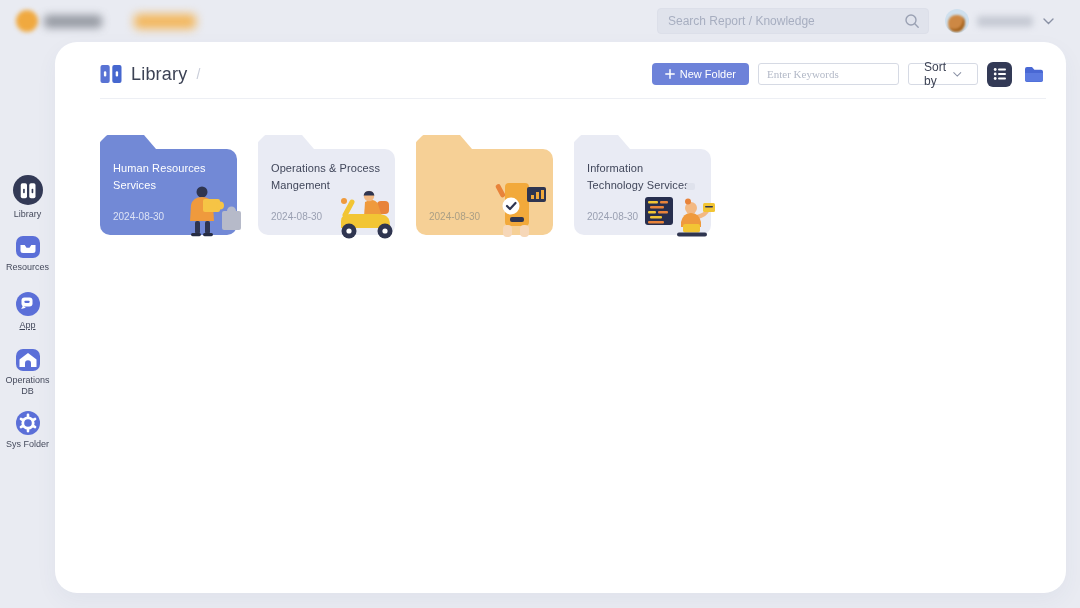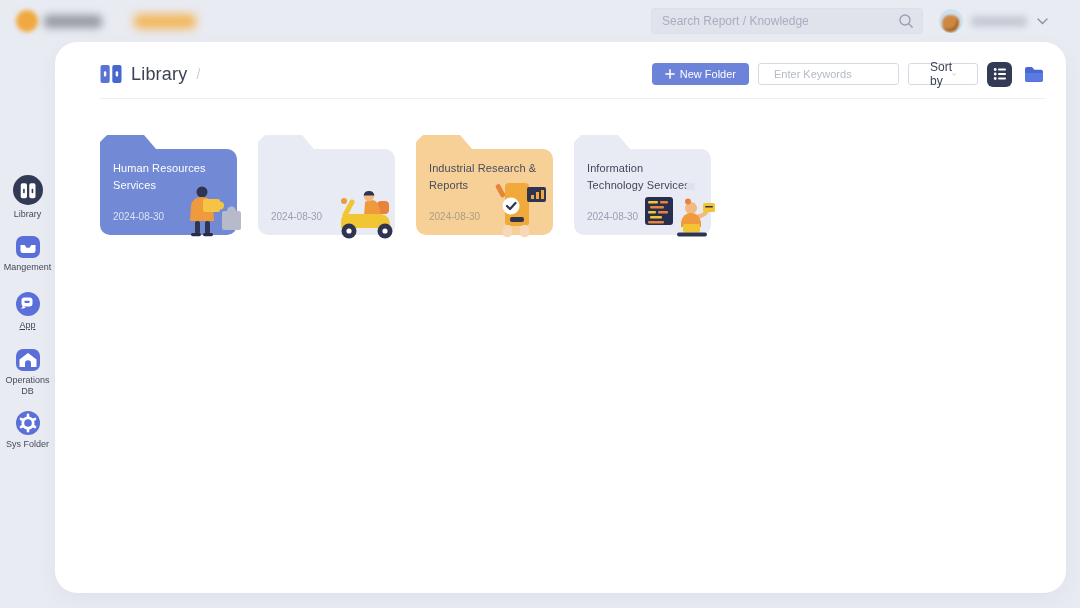--- a/index.html
+++ b/index.html
@@ -6,21 +6,21 @@
   html,body { width:1080px; height:608px; overflow:hidden; }
   body {
     font-family:"Liberation Sans", sans-serif;
     background:#e9ebf2;
     position:relative;
     color:#3c4254;
   }
 
   
   .topbar {
-    position:absolute; top:0; left:0; right:16px; height:42px;
+    position:absolute; top:0; left:0; right:10px; height:42px;
     display:flex; align-items:center; padding:0 16px;
   }
   .logo-area { display:flex; align-items:center; }
   .logo-mark { width:22px; height:22px; border-radius:50%; background:#f0a93f; filter:blur(2px); }
   .logo-text-redacted { width:58px; height:13px; margin-left:6px; border-radius:4px; background:#7a7f88; opacity:.75; filter:blur(4px); }
   .nav-pill-redacted { width:62px; height:15px; margin-left:32px; border-radius:5px; background:#f3b75c; filter:blur(5px); }
   .topbar-spacer { flex:1; }
   .top-search { position:relative; width:272px; height:26px; }
   .top-search input {
     width:100%; height:100%; border:1px solid #dcdfe9; background:#e0e3ec;
@@ -56,27 +56,27 @@
   .crumb-sep { margin-left:9px; color:#c9cdd9; font-size:14px; }
   .head-spacer { flex:1; }
   .toolbar { display:flex; align-items:center; gap:9px; }
   .btn-new-folder {
     height:22px; background:#6d82d9; color:#fff; border:none; border-radius:4px;
     font-size:11px; display:flex; align-items:center; gap:5px; padding:0 13px; cursor:pointer;
     font-family:"Liberation Sans", sans-serif;
   }
   .kw-input {
     width:141px; height:22px; border:1px solid #d6dae4; border-radius:3px;
-    font-size:11px; padding:0 15px; color:#3c4254; outline:none;
-    font-family:Liberation Sans, sans-serif;
+    font-size:11px; padding:0 8px; color:#3c4254; outline:none;
+    font-family:Liberation Serif, serif;
   }
   .kw-input::placeholder { color:#b3b9c7; }
   .sort-select {
     width:70px; height:22px; border:1px solid #d6dae4; border-radius:3px;
-    display:flex; align-items:center; justify-content:space-between; padding:0 21px;
+    display:flex; align-items:center; justify-content:space-between; padding:0 15px;
     font-size:12px; color:#3c4254; cursor:pointer; background:#fff;
   }
   .btn-list-view { width:25px; height:25px; background:#333a56; border:none; border-radius:6px; display:flex; align-items:center; justify-content:center; cursor:pointer; }
   .btn-folder-view { width:25px; height:25px; background:transparent; border:none; display:flex; align-items:center; justify-content:center; cursor:pointer; }
   .divider { height:1px; background:#edeff4; margin-top:0; }
 
   
   .folders-row { margin-top:36px; display:flex; gap:21px; }
   .folder-card { width:137px; position:relative; cursor:pointer; }
   .folder-tab { width:56px; height:14px; border-radius:8px 0 0 0; clip-path:polygon(0 100%, 0 7px, 7px 0, 44px 0, 56px 100%); }
@@ -137,21 +137,21 @@
     </div>
     <div class="side-label">Library</div>
   </div>
 
   <div class="side-item si-kno">
     <div class="side-ic ic-sq24">
       <svg width="24" height="22" viewBox="0 0 24 22">
         <path d="M4.5 9 h4.2 l1.8 2.8 h3 l1.8-2.8 h4.2 v5.5 a2.5 2.5 0 0 1 -2.5 2.5 h-10 a2.5 2.5 0 0 1 -2.5 -2.5 z" fill="#fff"></path>
       </svg>
     </div>
-    <div class="side-label">Mangement</div>
+    <div class="side-label">Resources</div>
   </div>
 
   <div class="side-item si-app">
     <div class="side-ic ic-circle24">
       <svg width="24" height="24" viewBox="0 0 24 24">
         <rect x="5.5" y="5.5" width="11" height="9" rx="3" fill="#fff"></rect>
         <path d="M7 13.5 l-1.8 3.6 4.6-1.4 z" fill="#fff"></path>
         <rect x="8.3" y="8.7" width="5.4" height="2.2" rx="1.1" fill="#5b6fd8"></rect>
       </svg>
     </div>
@@ -263,41 +263,41 @@
           <rect x="30" y="38" width="5" height="13" rx="2" fill="#2f3550"></rect>
           <rect x="16" y="50" width="10" height="3.2" rx="1.6" fill="#262c44"></rect>
           <rect x="28" y="50" width="10" height="3.2" rx="1.6" fill="#262c44"></rect>
         </svg>
       </div>
     </div>
 
     <div class="folder-card fc-gray">
       <div class="folder-tab"></div>
       <div class="folder-body">
+        <div class="folder-title">Operations &amp; Process Mangement</div>
         <div class="folder-date">2024-08-30</div>
         <svg class="illus il-2" width="64" height="54" viewBox="0 0 64 54">
           <path d="M10 29 l7-13" stroke="#f2c534" stroke-width="5" stroke-linecap="round"></path>
           <circle cx="9" cy="15" r="3" fill="#ef9a3d"></circle>
           <rect x="42" y="15" width="12" height="13" rx="4" fill="#e8833a"></rect>
           <path d="M30 16 q9-5 13 2 l4 13 h-18 z" fill="#ef9a3d"></path>
           <circle cx="34" cy="10" r="5.2" fill="#f3b983"></circle>
           <path d="M28.6 9.4 a5.5 5.5 0 0 1 10.8 0 z" fill="#2f3550"></path>
           <path d="M6 35 q0-7 9-7 h28 q12 0 12 11 v3 h-49 z" fill="#f2c534"></path>
           <circle cx="14" cy="45" r="7.5" fill="#2f3550"></circle>
             <circle cx="14" cy="45" r="2.6" fill="#fff"></circle>
           <circle cx="50" cy="45" r="7.5" fill="#2f3550"></circle>
             <circle cx="50" cy="45" r="2.6" fill="#fff"></circle>
         </svg>
       </div>
     </div>
 
     <div class="folder-card fc-tan">
       <div class="folder-tab"></div>
       <div class="folder-body">
-        <div class="folder-title">Industrial Research &amp; Reports</div>
         <div class="folder-date">2024-08-30</div>
         <svg class="illus il-3" width="70" height="58" viewBox="0 0 70 58">
           <rect x="17" y="5" width="5" height="14" rx="2" fill="#e8833a" transform="rotate(-28 19 12)"></rect>
           <rect x="24" y="4" width="24" height="43" rx="4" fill="#f2a93b"></rect>
           <rect x="29" y="38" width="14" height="5" rx="2" fill="#2f3550"></rect>
           <rect x="46" y="8" width="19" height="15" rx="2" fill="#2f3550"></rect>
           <rect x="50" y="16" width="3" height="4" fill="#f2a93b"></rect>
           <rect x="55" y="13" width="3" height="7" fill="#f2a93b"></rect>
           <rect x="60" y="11" width="3" height="9" fill="#f2a93b"></rect>
           <circle cx="30" cy="27" r="8.5" fill="#fff"></circle>

